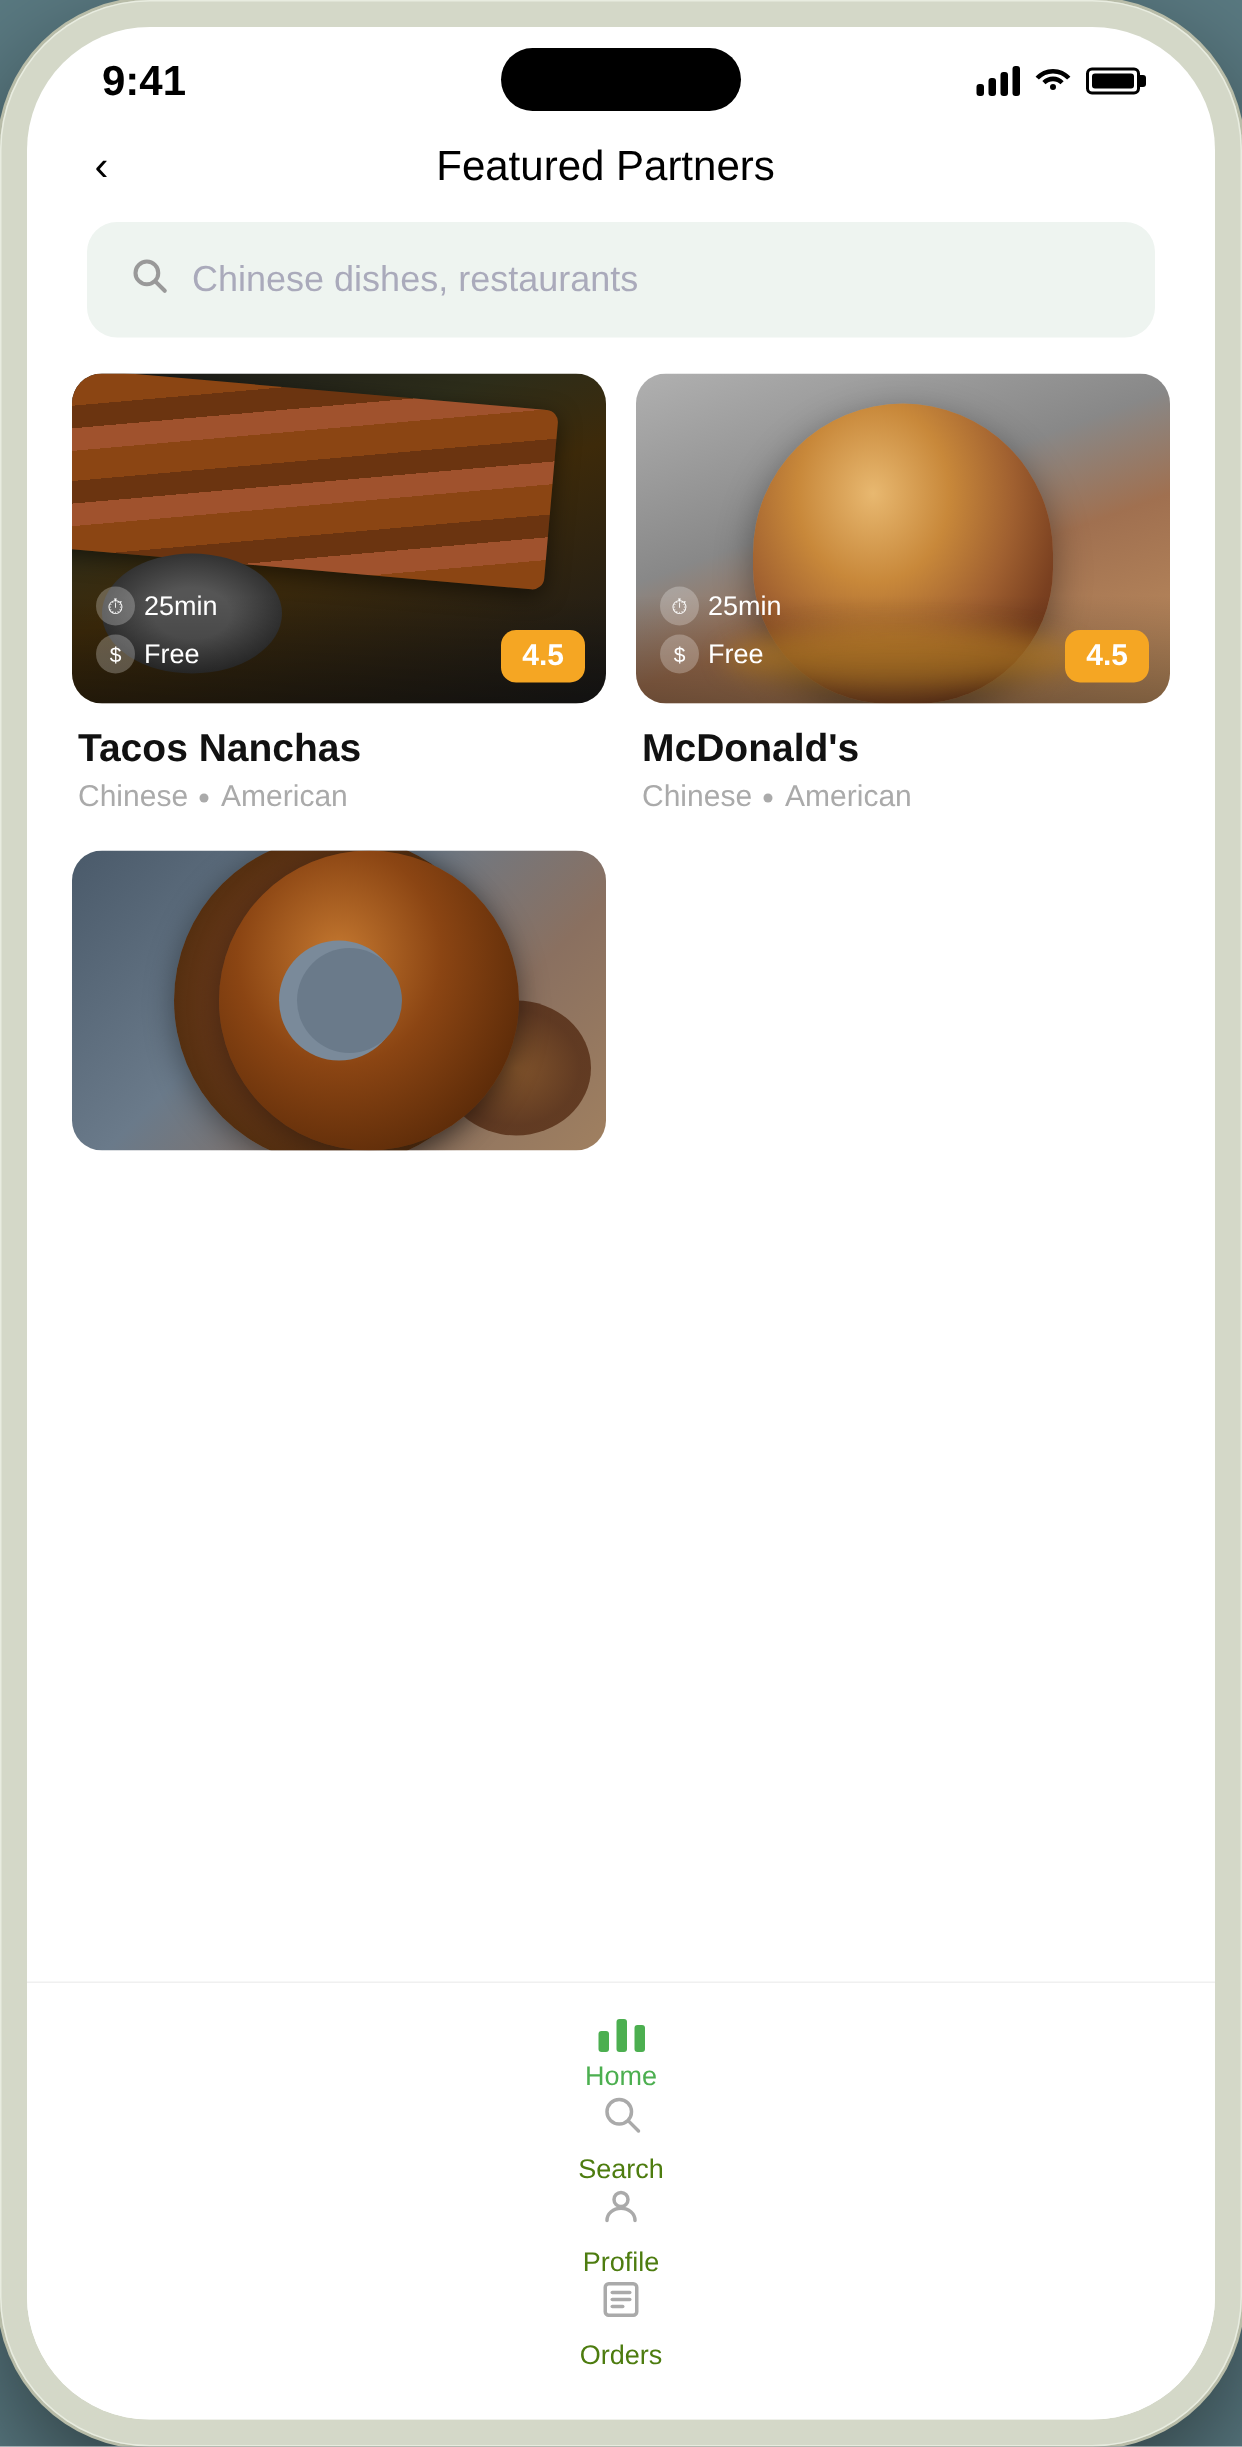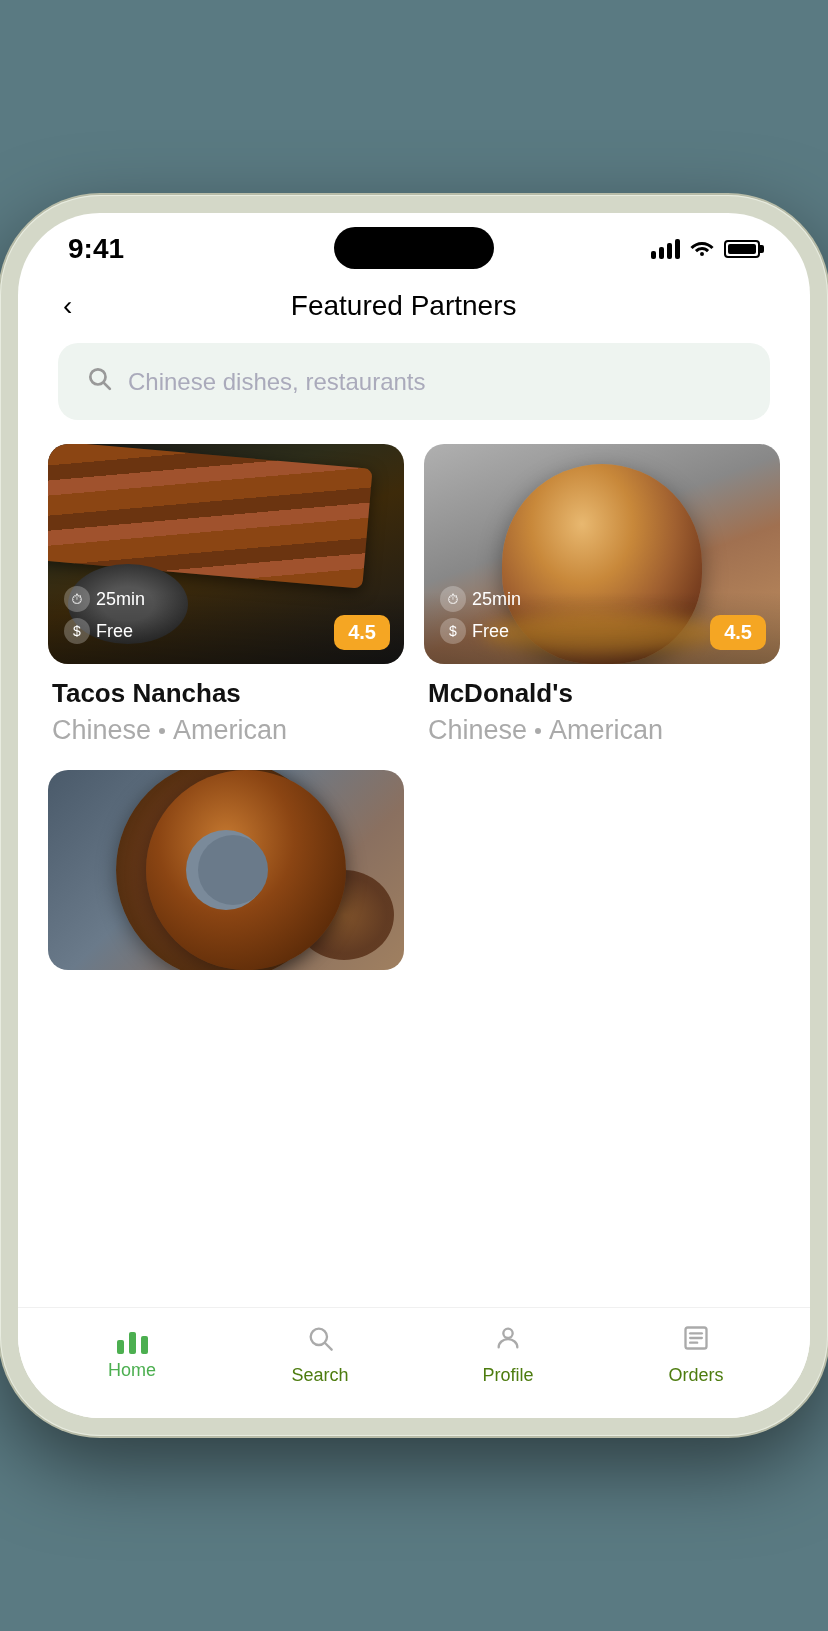--- a/index.html
+++ b/index.html
@@ -9,21 +9,21 @@
       background: #5a7a82;
       display: flex;
       justify-content: center;
       align-items: center;
       min-height: 100vh;
       font-family: -apple-system, BlinkMacSystemFont, 'Helvetica Neue', sans-serif;
     }
 
     .phone-frame {
       width: 828px;
-      height: 1241px;
+      height: 1631px;
       background: #d4d8c8;
       border-radius: 100px;
       padding: 18px;
       position: relative;
       box-shadow:
         0 0 0 2px #b8bca8,
         0 30px 80px rgba(0,0,0,0.5),
         inset 0 0 0 1px #e8ece0;
     }
 
@@ -385,21 +385,21 @@
     }
 
     .restaurant-name {
       font-size: 26px;
       font-weight: 800;
       color: #111;
       margin-bottom: 6px;
     }
 
     .restaurant-tags {
-      font-size: 27px;
+      font-size: 20px;
       color: #aaa;
       display: flex;
       align-items: center;
       gap: 8px;
     }
 
     .dot-sep {
       width: 6px;
       height: 6px;
       background: #aaa;
@@ -408,20 +408,21 @@
     }
 
     
     .bottom-nav {
       background: #fff;
       border-top: 1px solid #f0f0f0;
       display: flex;
       justify-content: space-around;
       padding: 16px 20px 32px 20px;
       flex-shrink: 0;
+      flex-direction: column;
     }
 
     .nav-item {
       display: flex;
       flex-direction: column;
       align-items: center;
       gap: 6px;
       cursor: pointer;
       flex: 1;
     }

